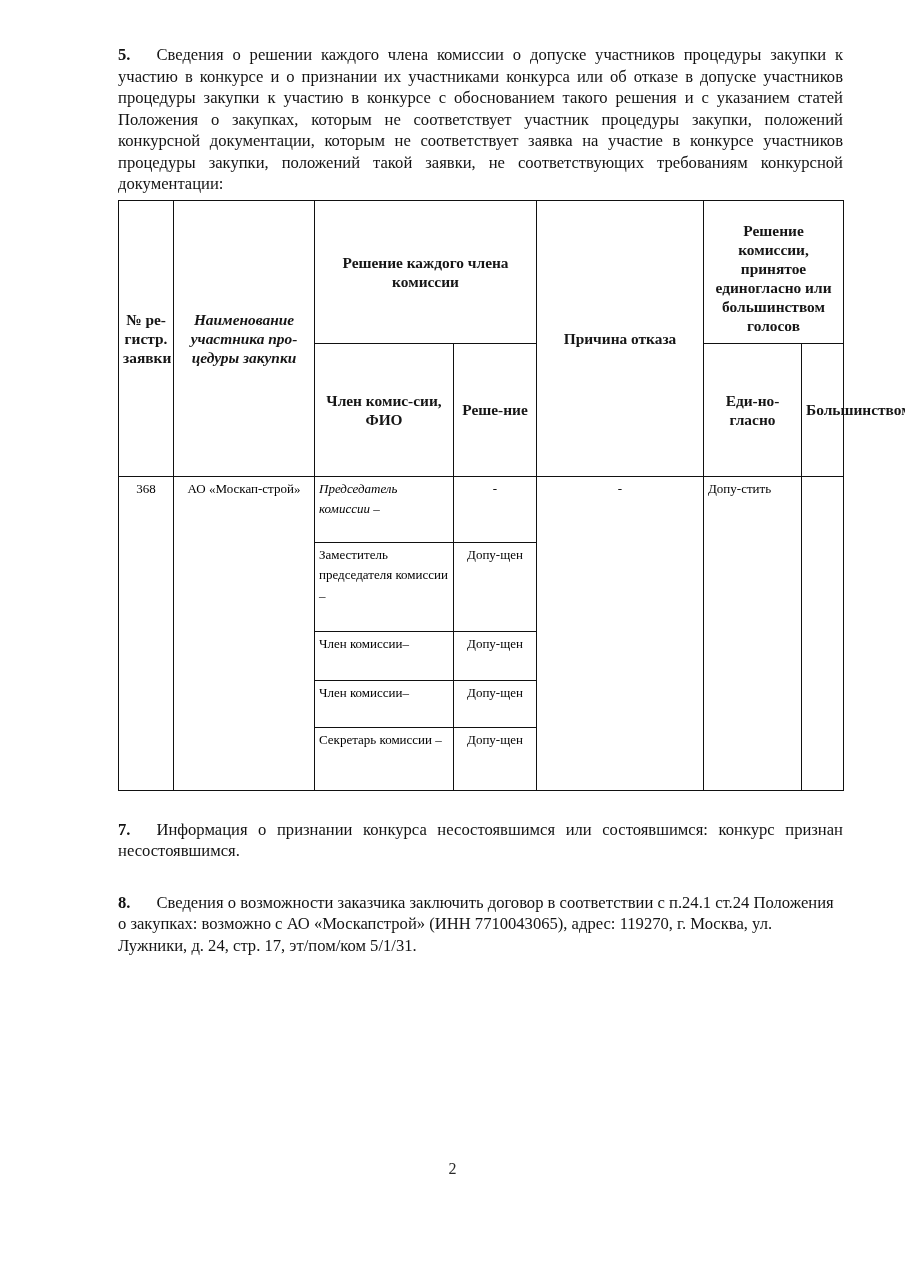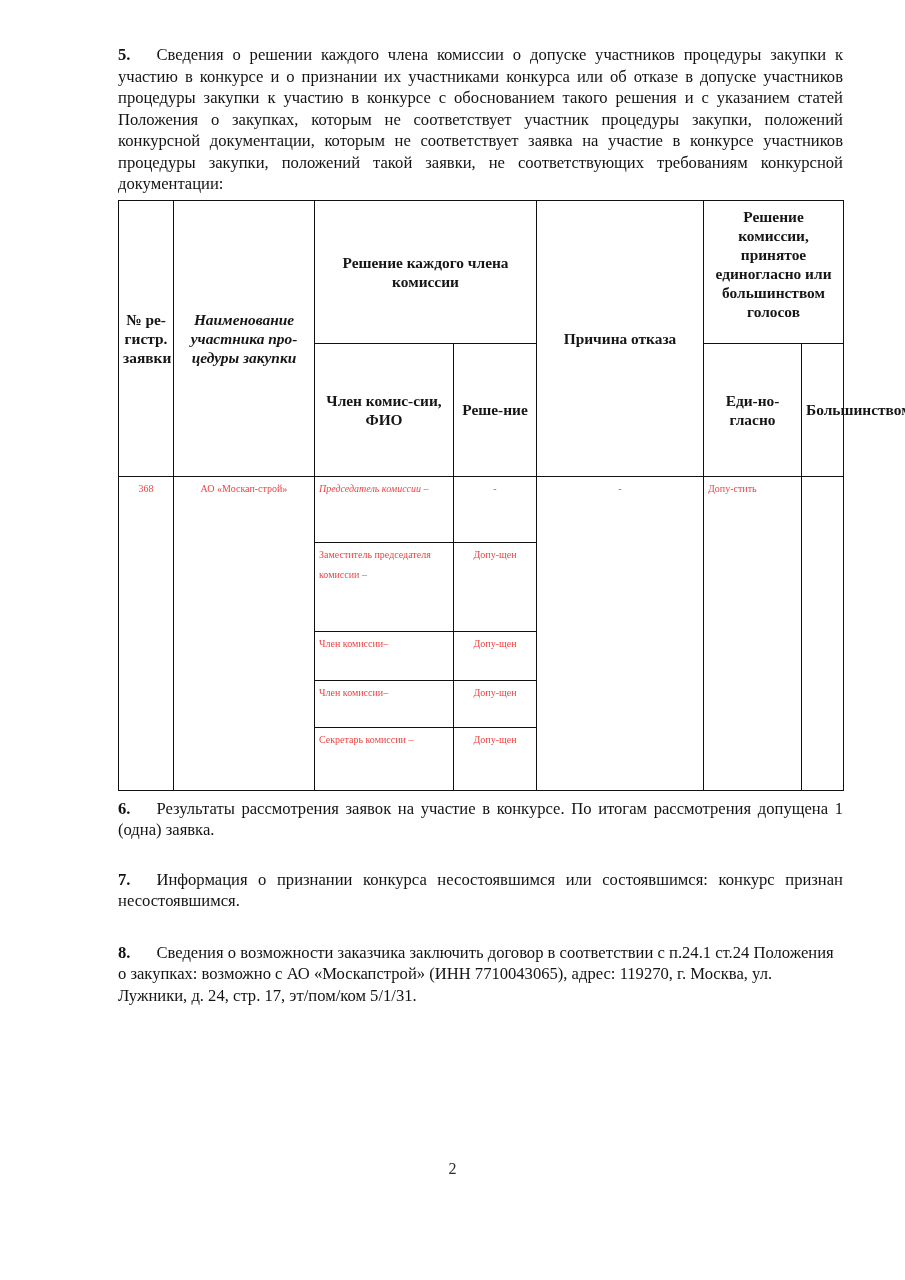--- a/index.html
+++ b/index.html
@@ -72,24 +72,24 @@
   
   .h-regnum      { width: 55px;  }
   .h-name        { width: 141px; font-style: italic; }
   .h-member      { width: 139px; }
   .h-decision    { width: 83px;  }
   .h-reason      { width: 167px; }
   .h-unanim      { width: 98px;  }
   .h-major       { width: 42px;  }
 
   td.body-cell {
-    font-size: 10px;
+    font-size: 13px;
     line-height: 20.5px;
     vertical-align: top;
-    color: #ef4444;
+    color: #000000;
   }
   td.center-mid {
     text-align: center;
     vertical-align: middle;
   }
   td.center-top {
     text-align: center;
     vertical-align: top;
   }
 
@@ -122,21 +122,21 @@
         <col style="width:167px">
         <col style="width:98px">
         <col style="width:42px">
       </colgroup>
       <thead>
         <tr>
           <th class="h-regnum" rowspan="2">№ ре-гистр. заявки</th>
           <th class="h-name" rowspan="2">Наименование участника про-цедуры закупки</th>
           <th class="h-member" colspan="2" style="vertical-align:middle; height:138px;margin-top:24px;">Решение каждого члена комиссии</th>
           <th class="h-reason" rowspan="2">Причина отказа</th>
-          <th colspan="2" style="vertical-align:top; padding-top:6px;">Решение комиссии, принятое единогласно или большинством голосов</th>
+          <th colspan="2" style="vertical-align:top; padding-top:20px;">Решение комиссии, принятое единогласно или большинством голосов</th>
         </tr>
         <tr>
           <th class="h-member" style="height:128px;">Член комис-сии, ФИО</th>
           <th class="h-decision">Реше-ние</th>
           <th class="h-unanim">Еди-но-гласно</th>
           <th class="h-major">Большинством</th>
         </tr>
       </thead>
       <tbody>
         <tr>
@@ -160,21 +160,20 @@
           <td class="body-cell" style="height:42px;">Член комиссии–</td>
           <td class="body-cell center-top">Допу-щен</td>
         </tr>
         <tr>
           <td class="body-cell" style="height:58px;">Секретарь комиссии –</td>
           <td class="body-cell center-top">Допу-щен</td>
         </tr>
       </tbody>
     </table>
 
-    <p class="para p6"><span class="num">6.</span><span>Результаты рассмотрения заявок на участие в конкурсе. По итогам рассмотрения допущена 1 (одна) заявка.</span></p>
 
     <p class="para p7"><span class="num">7.</span><span>Информация о признании конкурса несостоявшимся или состоявшимся: конкурс признан несостоявшимся.</span></p>
 
     <p class="para p8" style="text-align:left;"><span class="num">8.</span><span>Сведения о возможности заказчика заключить договор в соответствии с п.24.1 ст.24 Положения о закупках: возможно с АО «Москапстрой» (ИНН 7710043065), адрес: 119270, г. Москва, ул. Лужники, д. 24, стр. 17, эт/пом/ком 5/1/31.</span></p>
 
   </div>
 
   <div class="pagenum">2</div>
 </div>
 

